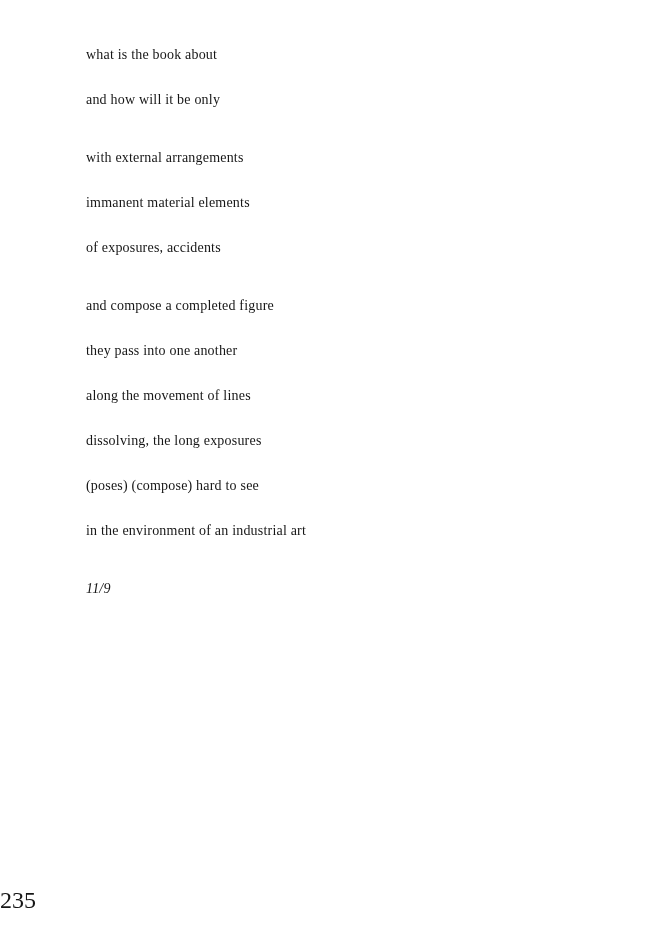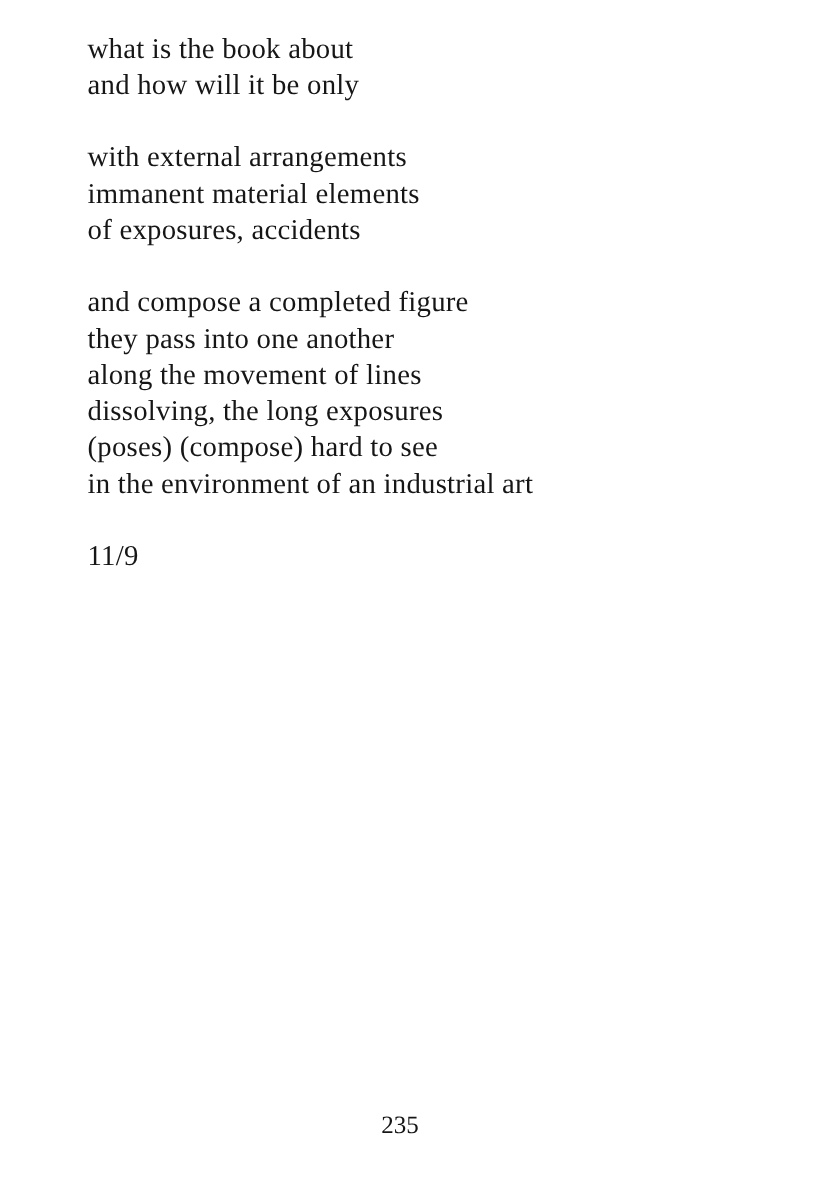--- a/index.html
+++ b/index.html
@@ -18,36 +18,37 @@
   .page {
     position: absolute;
     top: 24px;
     left: 70px;
     right: 40px;
   }
   .stanza {
     margin: 0 0 29px 0;
   }
   .line {
-    margin: 0;
+    margin: 16px;
     padding: 0;
-    font-size: 23px;
+    font-size: 14px;
     line-height: 29px;
     letter-spacing: 0.2px;
     white-space: nowrap;
   }
   .dateline .line {
+    font-style: italic;
   }
   .page-number {
     position: absolute;
     left: 0;
     right: 10px;
     top: 888px;
-    text-align: center;
-    font-size: 20px;
+    text-align: left;
+    font-size: 24px;
     line-height: 24px;
   }
 </style>
 </head>
 <body>
 
 <div class="page">
 
   <div class="stanza">
     <p class="line">what is the book about</p>

